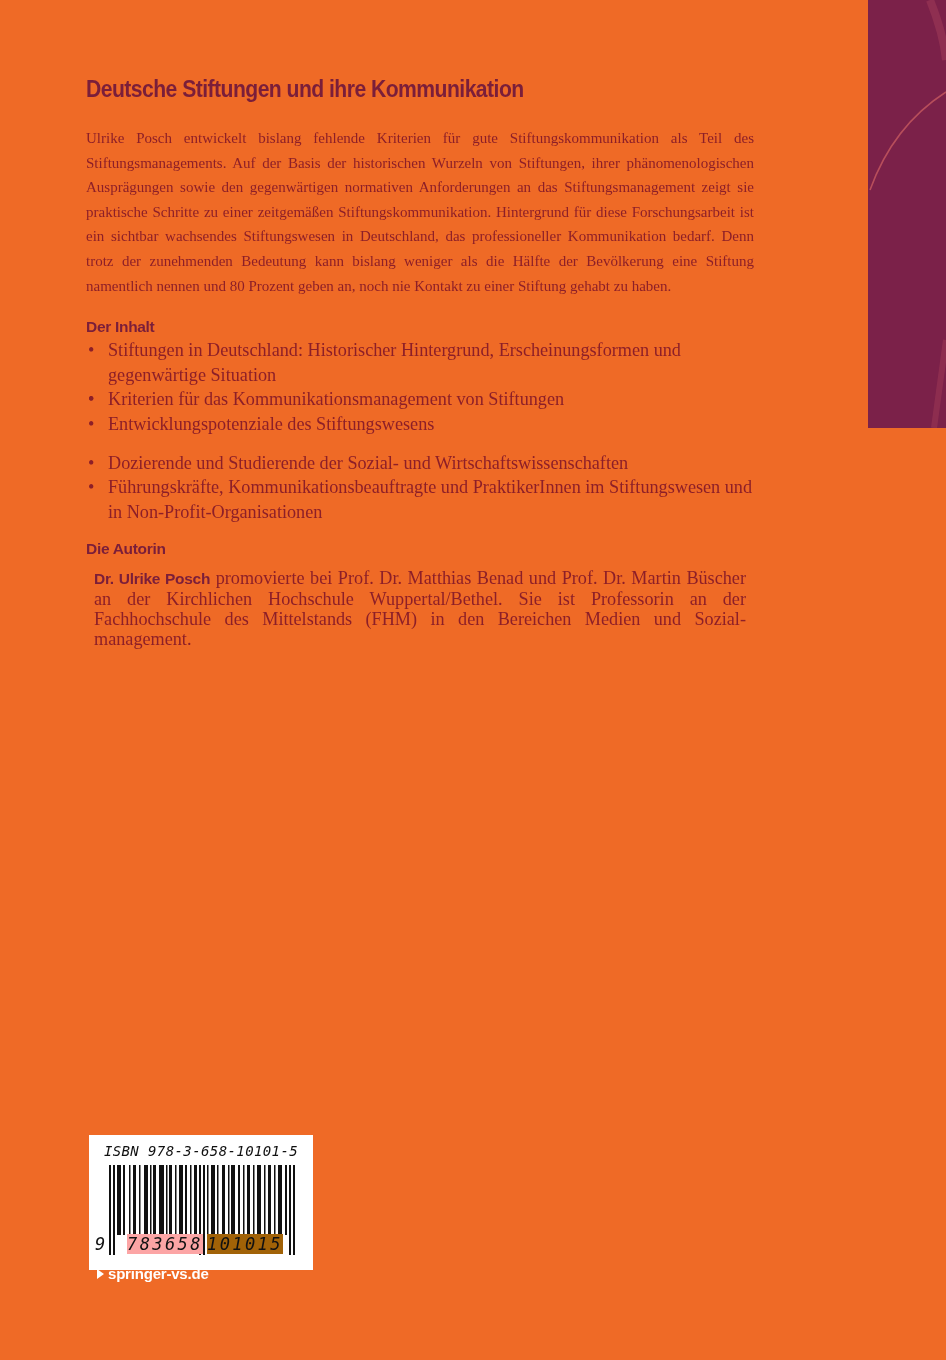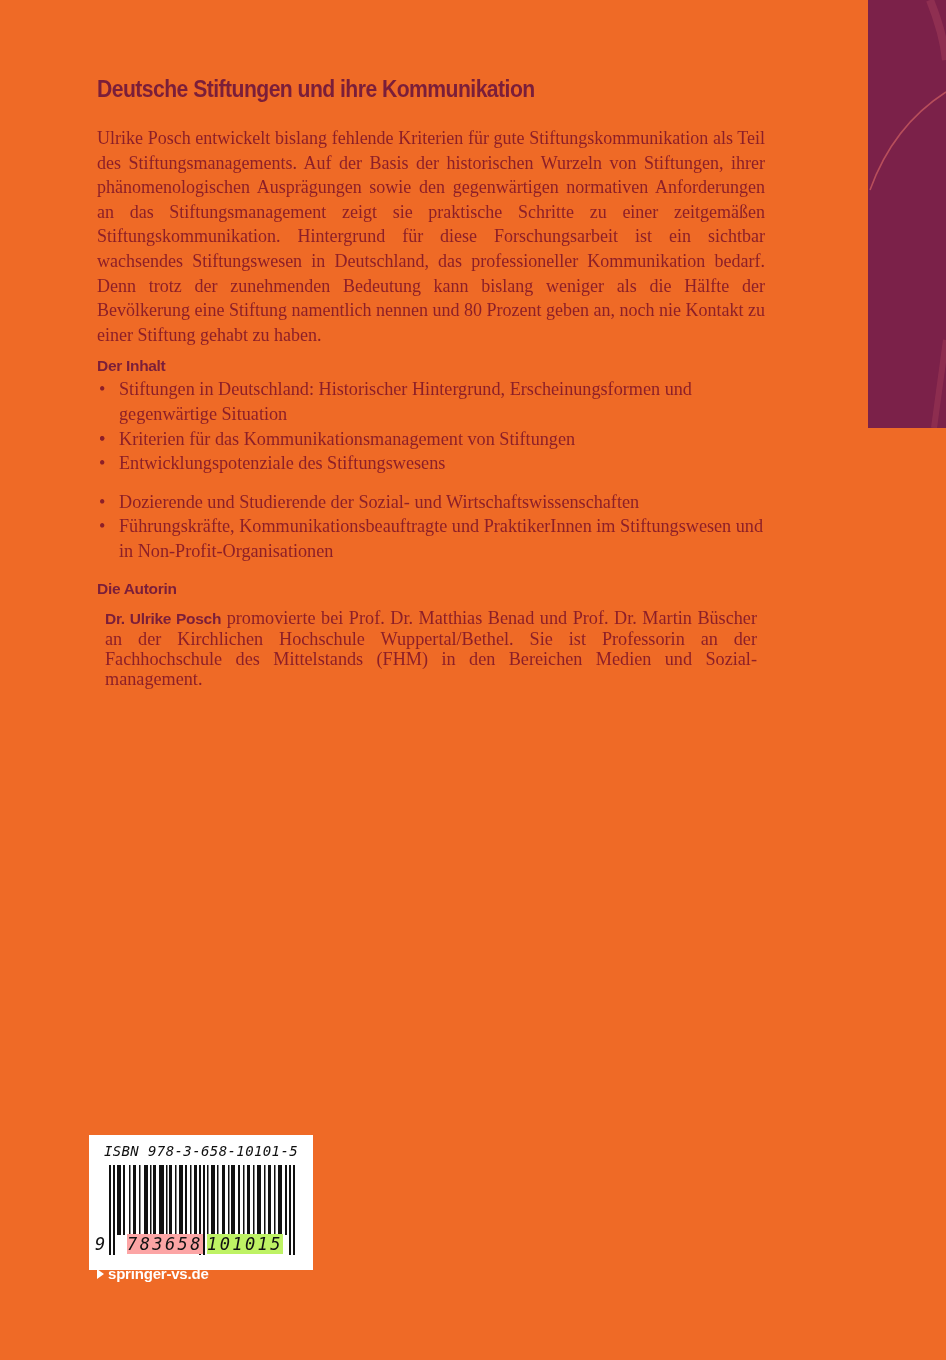--- a/index.html
+++ b/index.html
@@ -24,40 +24,40 @@
       background: #7b2149;
       overflow: hidden;
     }
     .purple-strip svg {
       position: absolute;
       left: 0;
       top: 0;
     }
     .content {
       position: absolute;
-      left: 97px;
+      left: 86px;
       top: 72px;
       width: 668px;
     }
     .title {
       font-family: "Liberation Sans", sans-serif;
       font-weight: bold;
       font-size: 23px;
       color: #7a1e3a;
       letter-spacing: -0.6px;
       margin: 0 0 20px 0;
       line-height: 34px;
       transform: scaleX(0.92);
       transform-origin: left center;
     }
     .intro {
-      font-size: 18px;
+      font-size: 15px;
       line-height: 24.6px;
       text-align: justify;
-      margin: 0 0 8px 0;
+      margin: 0 0 18px 0;
       hyphens: manual;
     }
     .section-heading {
       font-family: "Liberation Sans", sans-serif;
       font-weight: bold;
       font-size: 15.5px;
       color: #7a1e3a;
       margin: 0;
       line-height: 22px;
       letter-spacing: -0.3px;
@@ -136,21 +136,21 @@
       left: 38px;
       top: 0;
       letter-spacing: 2.4px;
       background: #fca5a5;
     }
     .barcode-digits .d-right {
       position: absolute;
       left: 118px;
       top: 0;
       letter-spacing: 2.4px;
-      background: #bef264;
+      background: #a16207;
     }
     .publisher-link {
       position: absolute;
       left: 97px;
       top: 1265px;
       font-family: "Liberation Sans", sans-serif;
       font-weight: bold;
       font-size: 15px;
       color: #ffffff;
       display: flex;

